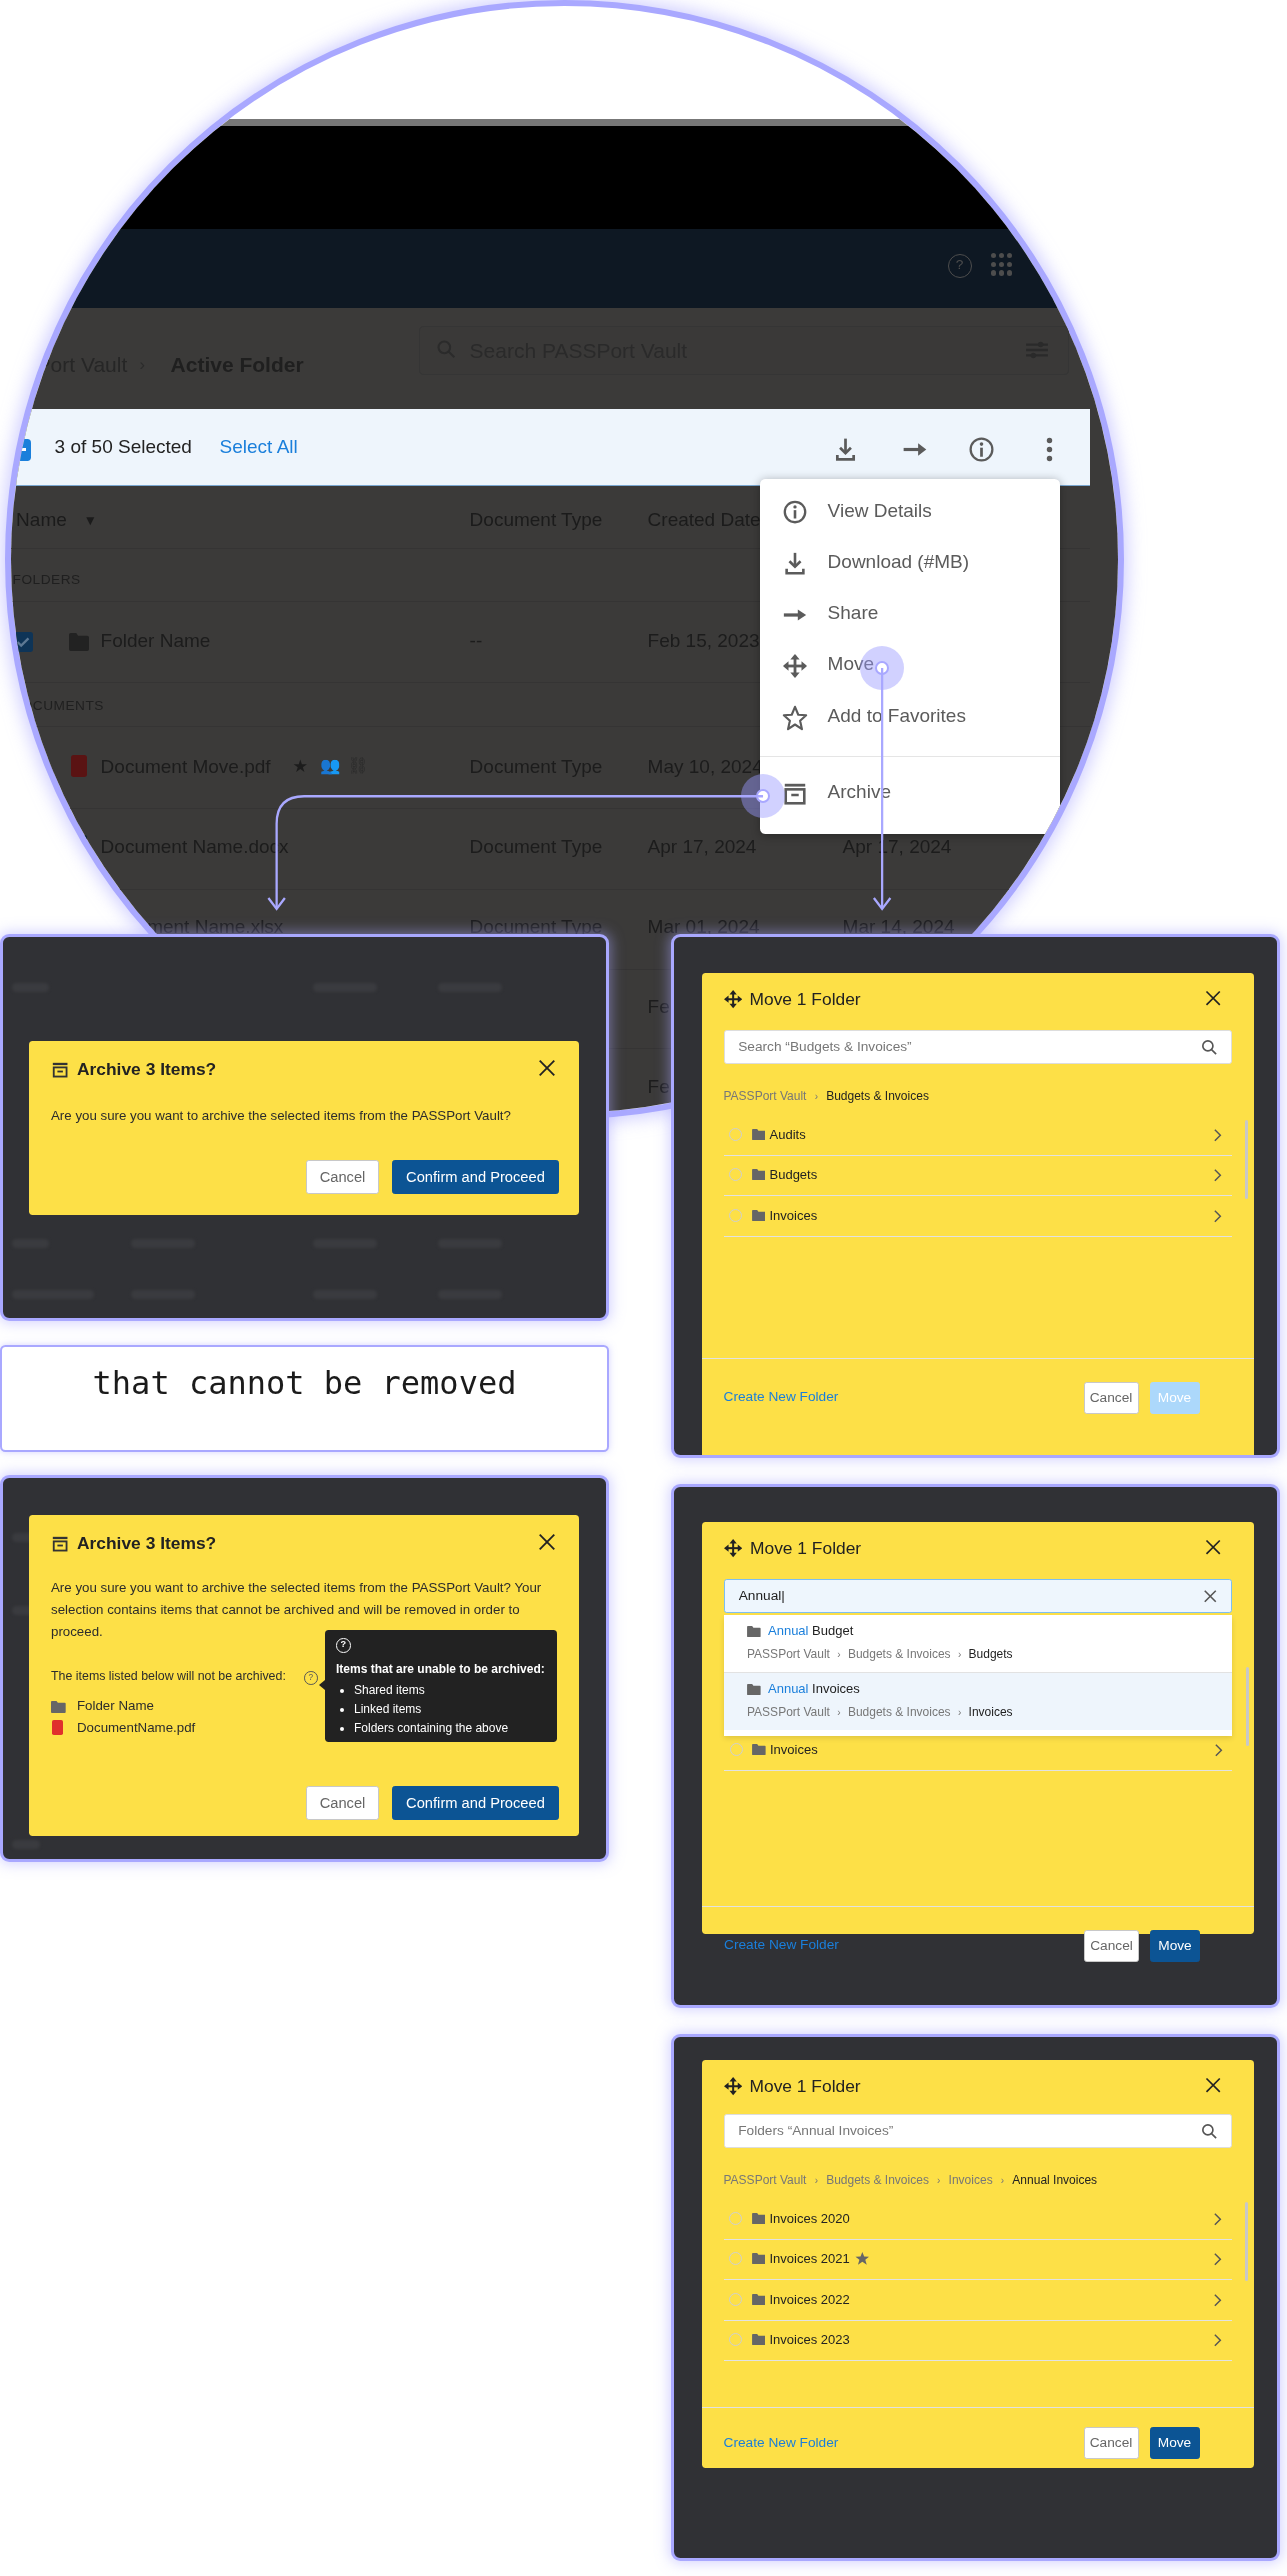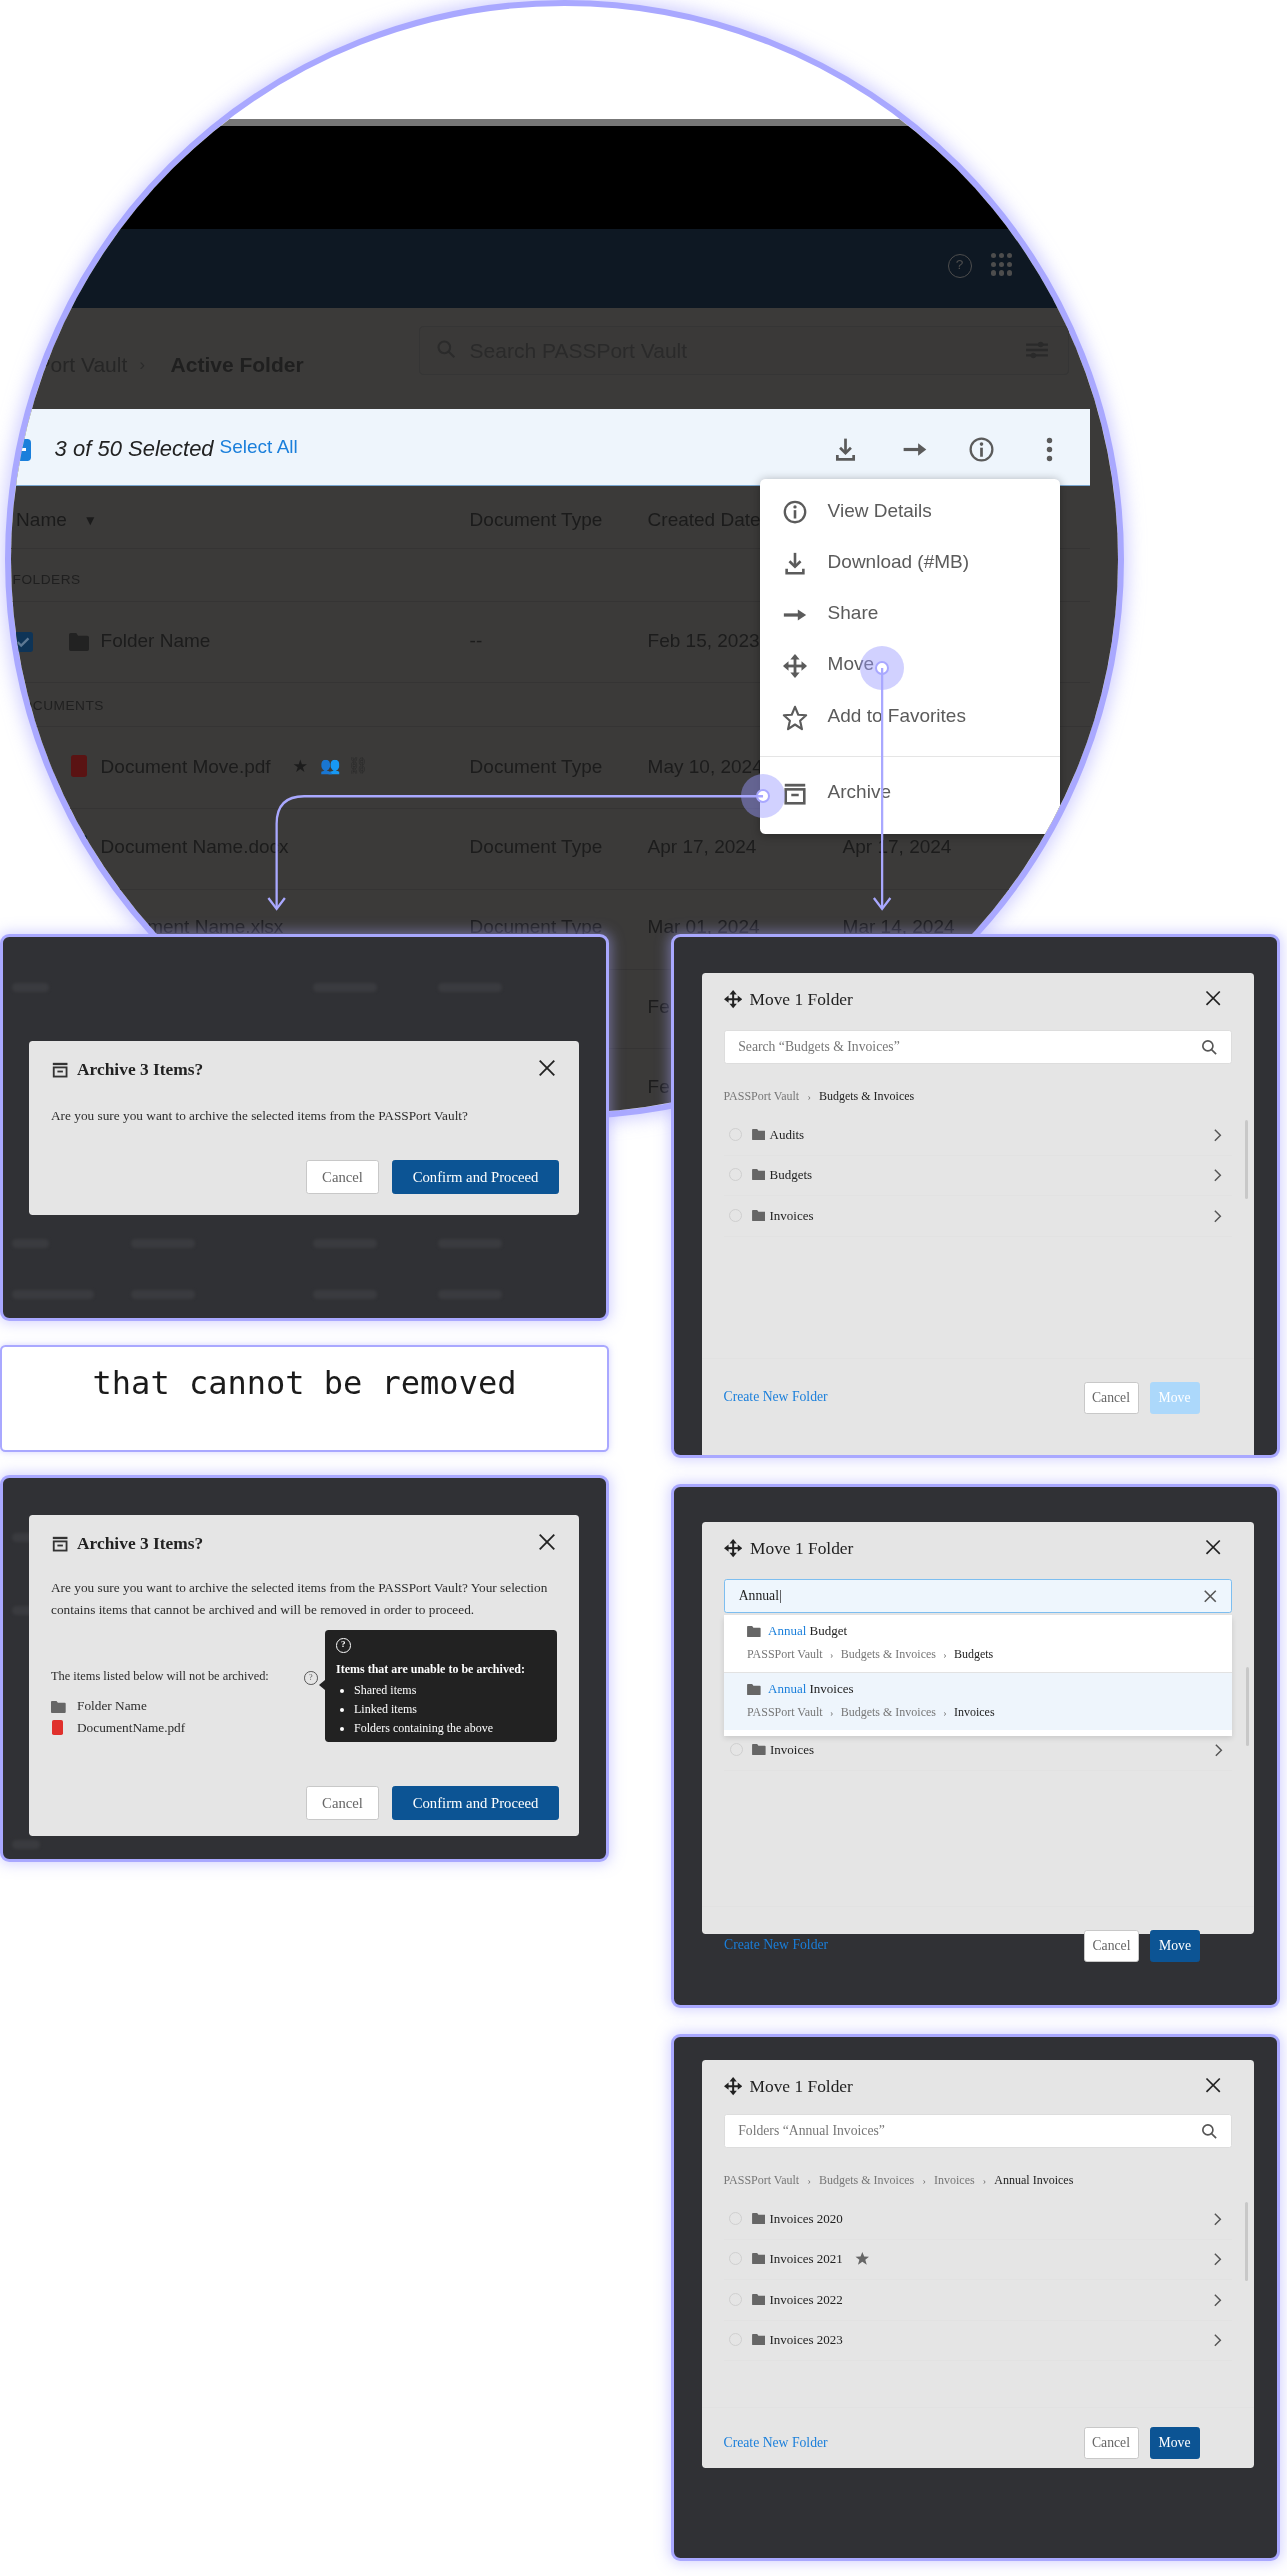--- a/index.html
+++ b/index.html
@@ -31,21 +31,21 @@
   .mag-search { position: absolute; left: 419px; top: 326px; width: 650px; height: 49px;
     border: 0.9px solid #353535; border-radius: 4.6px; background: #3a3938; }
   .mag-search .s-icon { position: absolute; left: 16.5px; top: 12px; width: 20px; height: 20px; }
   .mag-search .s-text { position: absolute; left: 50px; top: 12px; font-size: 21px; color: #2a2a2a; }
   .mag-search .f-icon { position: absolute; right: 20px; top: 13.7px; width: 22px; height: 20px; }
 
   .selbar { position: absolute; left: 0; top: 409px; width: 1090px; height: 77px; background: #eef5fc;
     border-bottom: 1.8px solid #7aa7d0; }
   .sel-check { position: absolute; left: 9.2px; top: 30px; width: 22px; height: 22px; background: #1a7fdb; border-radius: 3.7px; }
   .sel-check::after { content: ""; position: absolute; left: 4.6px; top: 9.2px; width: 13px; height: 3.7px; background: #fff; }
-  .sel-count { position: absolute; left: 55px; top: 27.5px; font-size: 22px; color: #222; font-style: italic; }
+  .sel-count { position: absolute; left: 55px; top: 27.5px; font-size: 19px; color: #222; }
   .sel-all { position: absolute; left: 220px; top: 27.5px; font-size: 19px; color: #1a7fdb; }
   .sel-icon { position: absolute; top: 26px; width: 29px; height: 29px; }
 
   .th { position: absolute; top: 509px; font-size: 19px; color: #1b1b1b; white-space: nowrap; }
   .section-lbl { position: absolute; font-size: 13.7px; color: #1f1f1f; letter-spacing: 0.5px; }
   .row-line { position: absolute; left: 0; width: 1090px; height: 0.9px; background: #353434; }
   .cell { position: absolute; font-size: 19px; color: #1c1c1c; white-space: nowrap; }
   .doc-ico { position: absolute; width: 16.5px; height: 22px; border-radius: 2.7px; }
 
   .menu { position: absolute; left: 760px; top: 479px; width: 300px; height: 355px; background: #fff;
@@ -60,21 +60,21 @@
     border-radius: 50%; background: #fff; border: 2.7px solid #a9a8ff; box-sizing: border-box; }
 
   
   .connectors { position: absolute; left: 0; top: 0; width: 1287px; height: 944px; pointer-events: none; }
 
   
   .panel { position: absolute; background: #303135; border: 3.7px solid #a9a8ff; border-radius: 9.2px;
     box-shadow: 0 0 13px 1.8px rgba(169,168,255,0.5); overflow: hidden; }
   .panel .ghost { position: absolute; height: 9.2px; border-radius: 4.6px; background: #3a3b3f; filter: blur(1.8px); }
 
-  .dialog { position: absolute; background: #e5e5e5; border-radius: 3.7px; font-family: Liberation Serif, serif; }
+  .dialog { position: absolute; background: #fde047; border-radius: 3.7px; }
   .dlg-title { position: absolute; font-size: 17.4px; font-weight: bold; color: #222; white-space: nowrap; }
   .dlg-title-icon { position: absolute; width: 18.3px; height: 18.3px; }
   .dlg-close { position: absolute; width: 20px; height: 20px; }
   .dlg-body { position: absolute; font-size: 13.3px; line-height: 21px; color: #2c2c2c; }
   .btn { position: absolute; height: 34px; border-radius: 2.7px; font-size: 14.7px; text-align: center; line-height: 32px; }
   .btn-sec { background: #fff; border: 0.9px solid #c8c8c8; color: #666; }
   .btn-pri { background: #0c5494; color: #fff; border: 0.9px solid #0c5494; }
   .btn-dis { background: #acd8fb; color: #fff; border: 0.9px solid #acd8fb; }
 
   .caption-box { position: absolute; left: 0; top: 1345px; width: 609px; height: 107px; border: 2.7px solid #a9a8ff;

